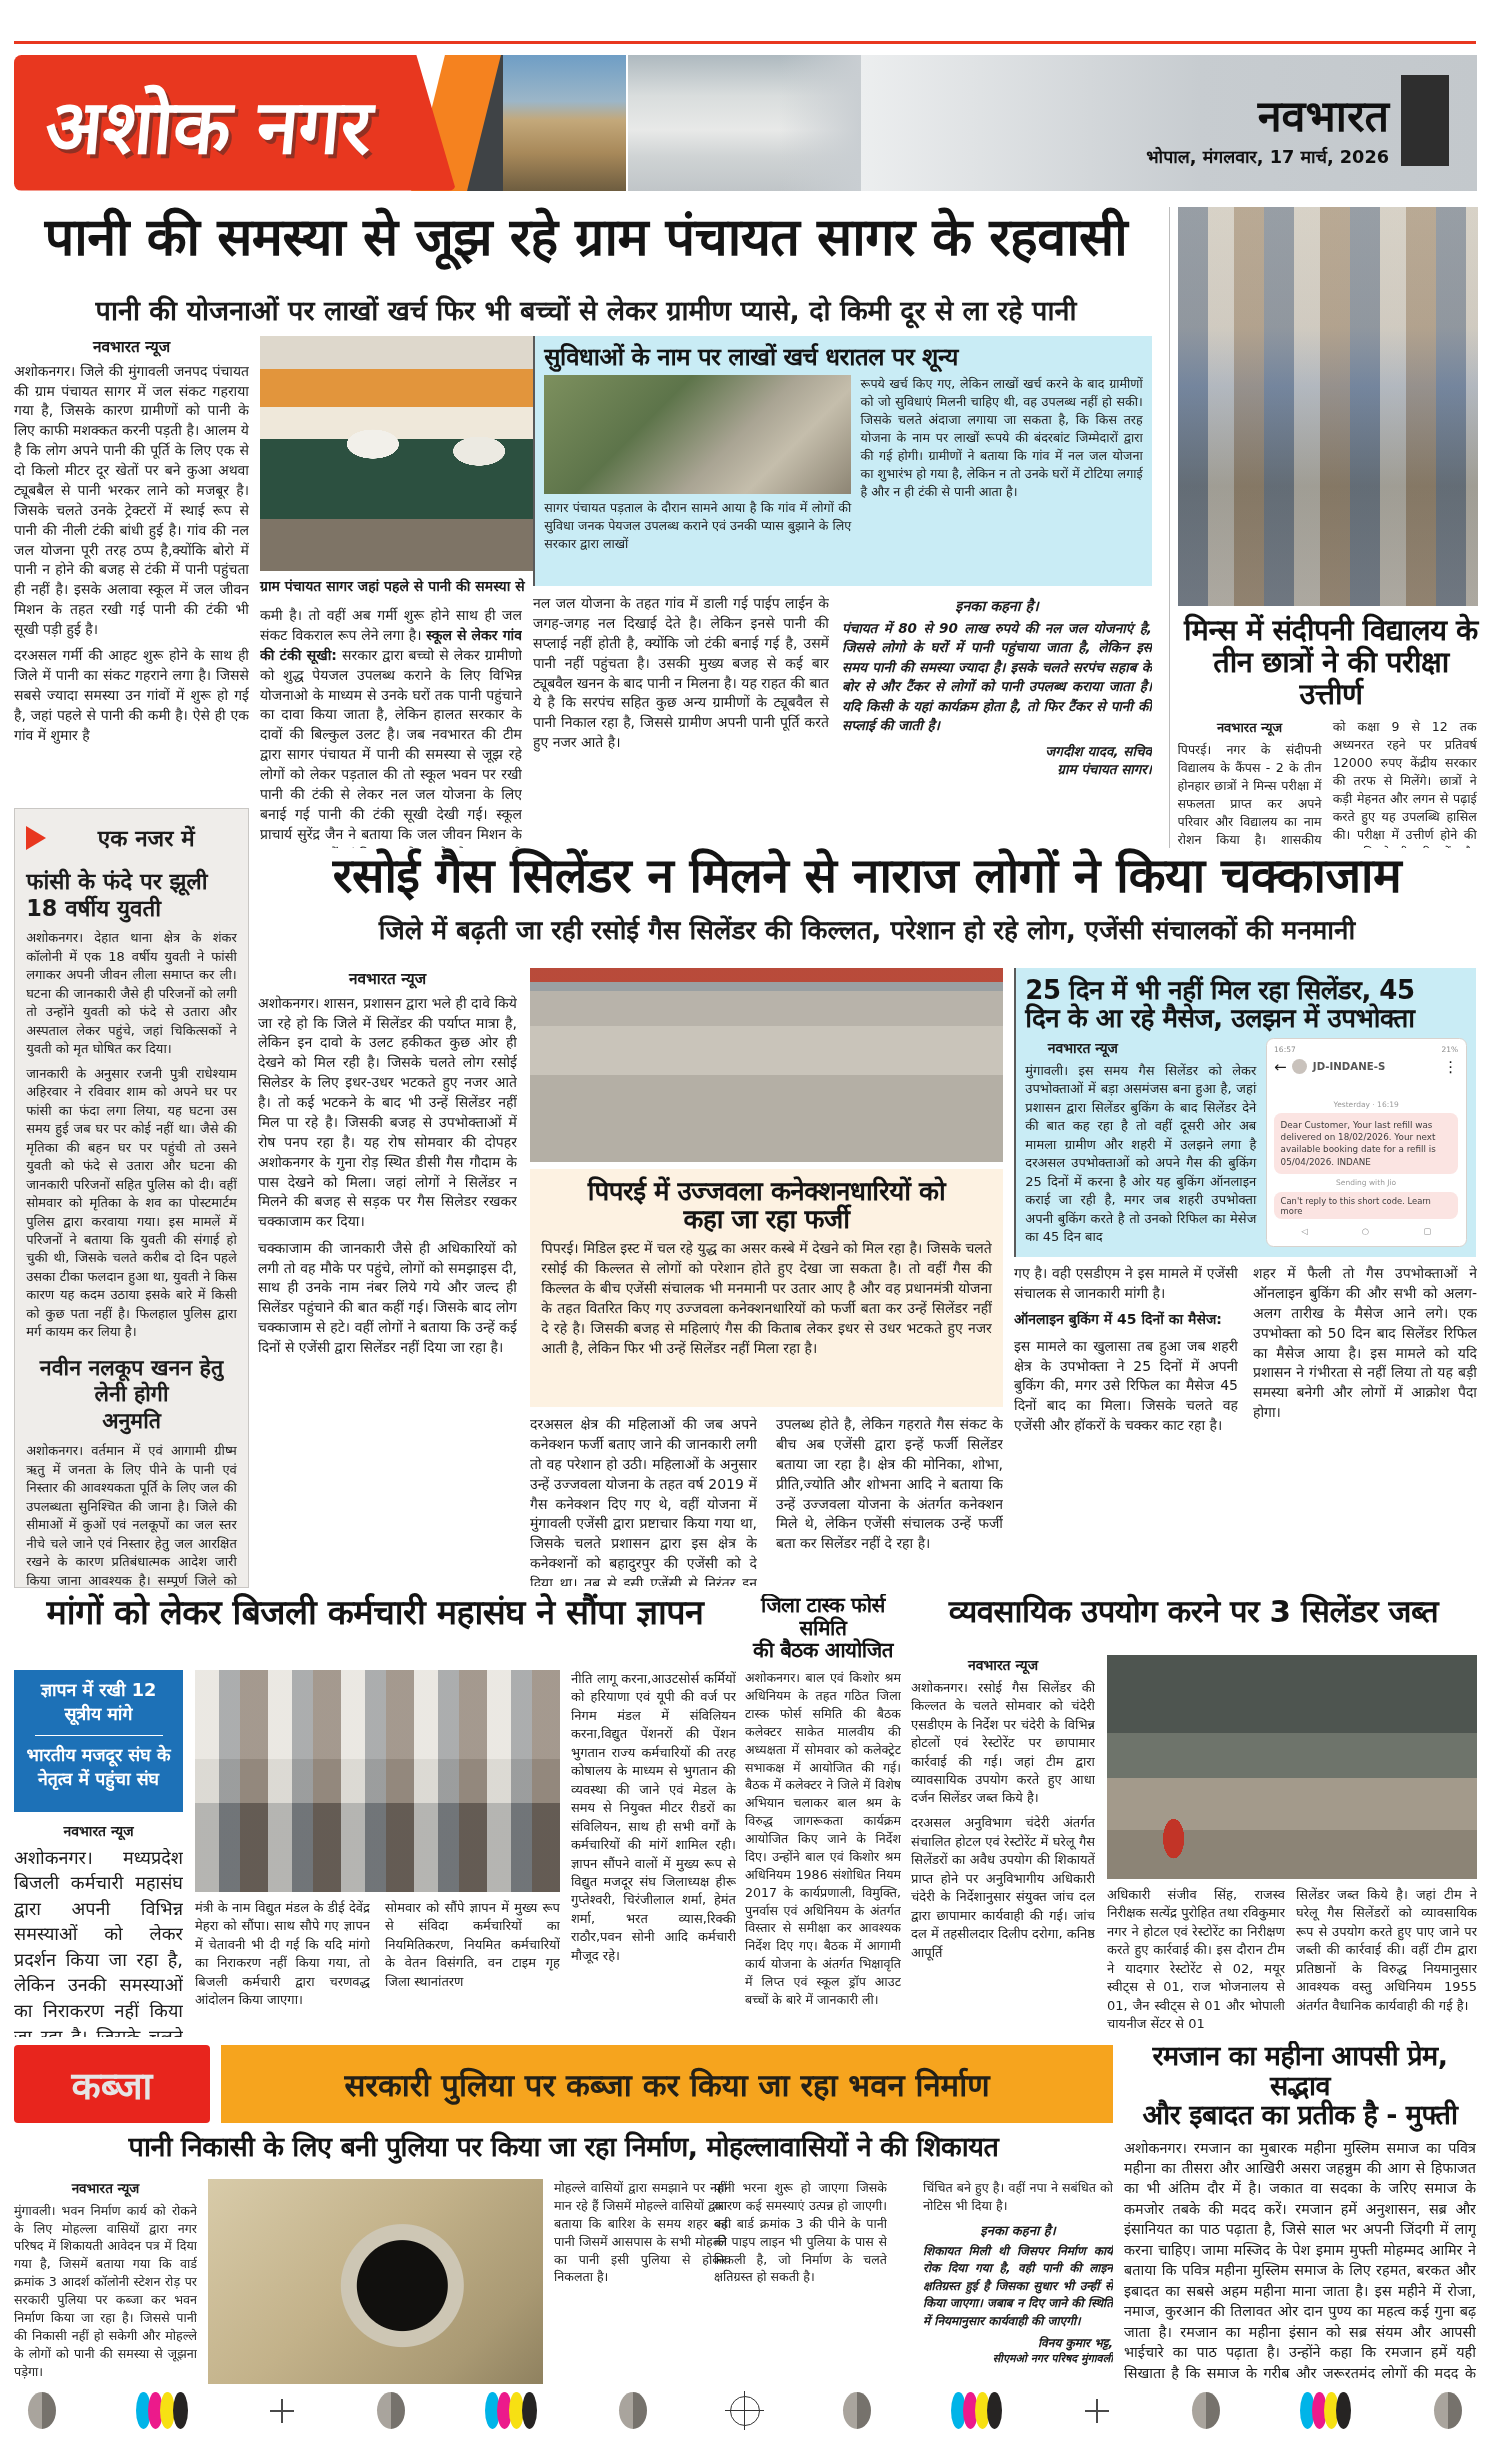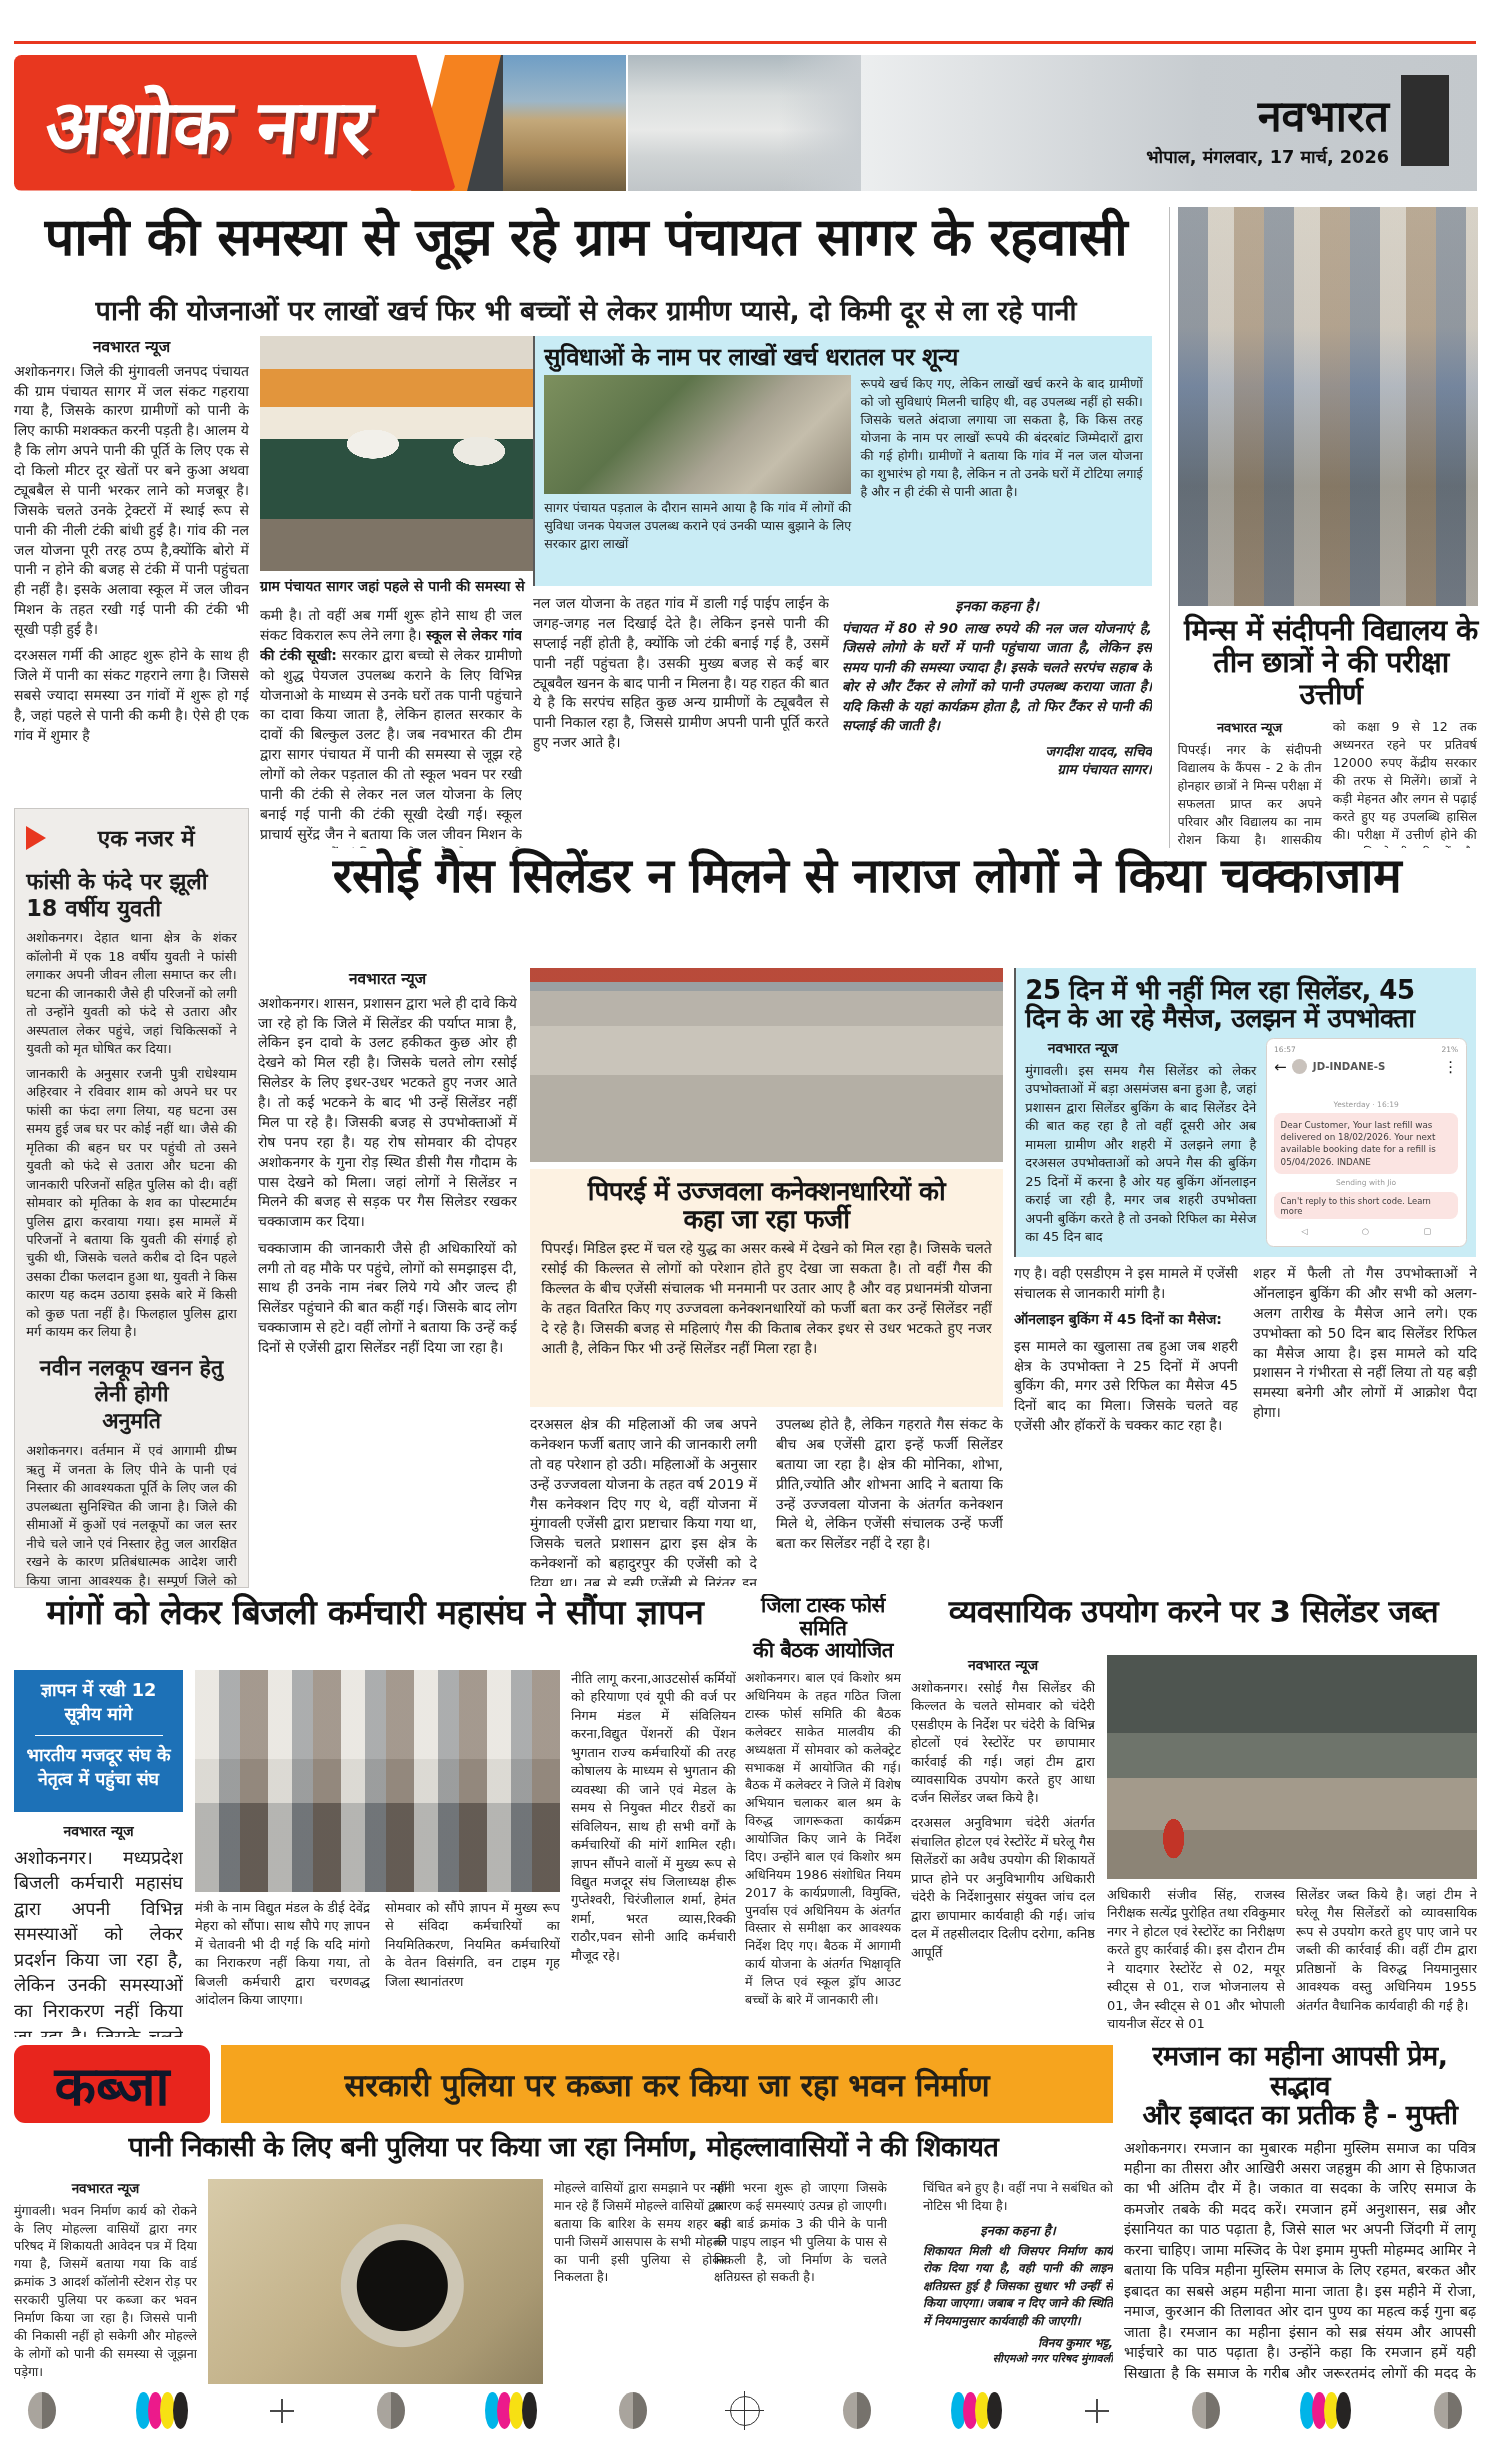--- a/index.html
+++ b/index.html
@@ -18,21 +18,21 @@
   .quote-title{font-weight:900;font-style:italic;text-align:center;font-size:14.4px;margin:1.9px 0 3.7px;}
   .quote-text{font-style:italic;font-weight:600;font-size:13.5px;line-height:1.45;text-align:justify;margin:0 0 5.6px;}
   .sign{text-align:right;font-weight:800;font-style:italic;font-size:13.5px;line-height:1.35;margin:0;}
   
   .topline{background:#e8371f;height:2.8px;}
   .cyanbox{background:#c9ecf5;}
   .creambox{background:#fdf2e2;}
   .bluebox{background:#1d71b7;color:#fff;text-align:center;padding:9.3px 7.5px;box-sizing:border-box;}
   .bluebox .bl{font-weight:800;font-size:17.7px;line-height:1.35;}
   .bluebox .sep{height:1.9px;background:#fff;margin:7.5px 13px;}
-  .redlabel{background:#e8251d;color:#0f172a;font-weight:900;font-size:54px;display:flex;align-items:center;justify-content:center;border-radius:11px;}
+  .redlabel{background:#e8251d;color:#e5e5e5;font-weight:900;font-size:38px;display:flex;align-items:center;justify-content:center;border-radius:4px;}
   .orangebanner{background:#f6a41e;color:#232018;font-weight:900;font-size:31px;display:flex;align-items:center;justify-content:center;}
   .sidebar{background:#efedea;border:0.9px solid #c9c7c4;box-sizing:border-box;padding:13px 11.2px;}
   .tri{width:0;height:0;border-top:12px solid transparent;border-bottom:12px solid transparent;border-left:20.5px solid #e8371f;}
   
   .ph{position:absolute;overflow:hidden;background:#b9b2a6;}
   .ph-temple1{background:linear-gradient(180deg,#6f9ec5 0%,#9cb6c8 34%,#c3a87a 48%,#a8895a 72%,#6e5d40 100%);}
   .ph-temple2{background:linear-gradient(90deg,rgba(201,206,210,0) 65%,#c9ced2 100%),
               linear-gradient(180deg,#aeb9bf 0%,#d9dddd 30%,#e8e9e8 55%,#cfd3d4 75%,#c0c5c8 100%);}
   .ph-group{background:repeating-linear-gradient(90deg,rgba(52,84,130,.35) 0 30px,rgba(240,238,234,.30) 30px 56px,rgba(148,116,82,.35) 56px 86px),
             linear-gradient(180deg,#cdc6b8 0%,#c2bbae 30%,#97a0ac 45%,#7d7a6f 70%,#8f8a80 100%);}
@@ -169,20 +169,21 @@
     <p class="jt" style="font-size:13px;">जानकारी के अनुसार रजनी पुत्री राधेश्याम अहिरवार ने रविवार शाम को अपने घर पर फांसी का फंदा लगा लिया, यह घटना उस समय हुई जब घर पर कोई नहीं था। जैसे की मृतिका की बहन घर पर पहुंची तो उसने युवती को फंदे से उतारा और घटना की जानकारी परिजनों सहित पुलिस को दी। वहीं सोमवार को मृतिका के शव का पोस्टमार्टम पुलिस द्वारा करवाया गया। इस मामलें में परिजनों ने बताया कि युवती की संगाई हो चुकी थी, जिसके चलते करीब दो दिन पहले उसका टीका फलदान हुआ था, युवती ने किस कारण यह कदम उठाया इसके बारे में किसी को कुछ पता नहीं है। फिलहाल पुलिस द्वारा मर्ग कायम कर लिया है।</p>
     <div class="center" style="font-weight:900;font-size:21.4px;line-height:1.25;margin:13px 0 7.5px;">
       <div>नवीन नलकूप खनन हेतु लेनी होगी</div>
       <div>अनुमति</div>
     </div>
     <p class="jt" style="font-size:13px;"><b class="dl">अशोकनगर।</b> <span>वर्तमान में एवं आगामी ग्रीष्म ऋतु में जनता के लिए पीने के पानी एवं निस्तार की आवश्यकता पूर्ति के लिए जल की उपलब्धता सुनिश्चित की जाना है। जिले की सीमाओं में कुओं एवं नलकूपों का जल स्तर नीचे चले जाने एवं निस्तार हेतु जल आरक्षित रखने के कारण प्रतिबंधात्मक आदेश जारी किया जाना आवश्यक है। सम्पूर्ण जिले को मध्यप्रदेश पेयजल परिरक्षण अधिनियम 1986 की धारा 3 के अंतर्गत जल अभावग्रस्त घोषित किया है। कलेक्टर श्री साकेत मालवीय द्वारा सम्पूर्ण जिले को जल अभावग्रस्त घोषित किया गया है। सम्पूर्ण जिले को जल अभावग्रस्त घोषित किये जाने का आशय यह होगा कि इस कार्यालय की अनुमति के बिना कोई भी व्यक्ति सतही जल स्त्रोत यथा नदी, बंधान, जलधारा, जलाशय बंधान अथवा नहर से सिंचाई या अन्य औद्योगिक प्रयोजन हेतु उपयोग नहीं कर सकेगा। जिले को जल अभावग्रस्त घोषित किये जाने का आशय यह भी होगा कि कलेक्टर या इस संबंध में प्राधिकृत अन्य अधिकारियों की अनुज्ञा के बिना कोई भी निजी नलकूप खनन नहीं किया जावेगा। जिले के सतही जल स्त्रोत नदी/नाले के डाऊन स्टीम में सतह के नीचे भूमिगत बहाव रोकने, कलेक्टिंग पाईप/रेडियल कलेक्टर बेल का उपयोग कर जल का उपयोग नहीं किया जावेगा।</span></p>
   </div>
 
   <div class="abs" style="left:258px;top:849px;width:1218px;height:738px;">
     <div class="headline center" style="font-size:48px;">रसोई गैस सिलेंडर न मिलने से नाराज लोगों ने किया चक्काजाम</div>
+    <div class="center" style="font-size:26px;font-weight:700;margin-top:9.3px;">जिले में बढ़ती जा रही रसोई गैस सिलेंडर की किल्लत, परेशान हो रहे लोग, एजेंसी संचालकों की मनमानी</div>
 
     <div class="abs clip" style="left:0;top:119px;width:259px;height:618px;">
       <p class="byline">नवभारत न्यूज</p>
       <p class="jt"><b class="dl">अशोकनगर।</b> <span>शासन, प्रशासन द्वारा भले ही दावे किये जा रहे हो कि जिले में सिलेंडर की पर्याप्त मात्रा है, लेकिन इन दावो के उलट हकीकत कुछ ओर ही देखने को मिल रही है। जिसके चलते लोग रसोई सिलेडर के लिए इधर-उधर भटकते हुए नजर आते है। तो कई भटकने के बाद भी उन्हें सिलेंडर नहीं मिल पा रहे है। जिसकी बजह से उपभोक्ताओं में रोष पनप रहा है। यह रोष सोमवार की दोपहर अशोकनगर के गुना रोड़ स्थित डीसी गैस गौदाम के पास देखने को मिला। जहां लोगों ने सिलेंडर न मिलने की बजह से सड़क पर गैस सिलेडर रखकर चक्काजाम कर दिया।</span></p>
       <p class="jt">चक्काजाम की जानकारी जैसे ही अधिकारियों को लगी तो वह मौके पर पहुंचे, लोगों को समझाइस दी, साथ ही उनके नाम नंबर लिये गये और जल्द ही सिलेंडर पहुंचाने की बात कहीं गई। जिसके बाद लोग चक्काजाम से हटे। वहीं लोगों ने बताया कि उन्हें कई दिनों से एजेंसी द्वारा सिलेंडर नहीं दिया जा रहा है।</p>
     </div>
 
     <div class="ph ph-road" style="left:272px;top:119px;width:473px;height:194px;"></div>
     <div class="abs creambox clip" style="left:272px;top:320px;width:473px;height:238px;padding:7.5px 11.2px;box-sizing:border-box;">
       <div class="headline center" style="font-size:26px;">

